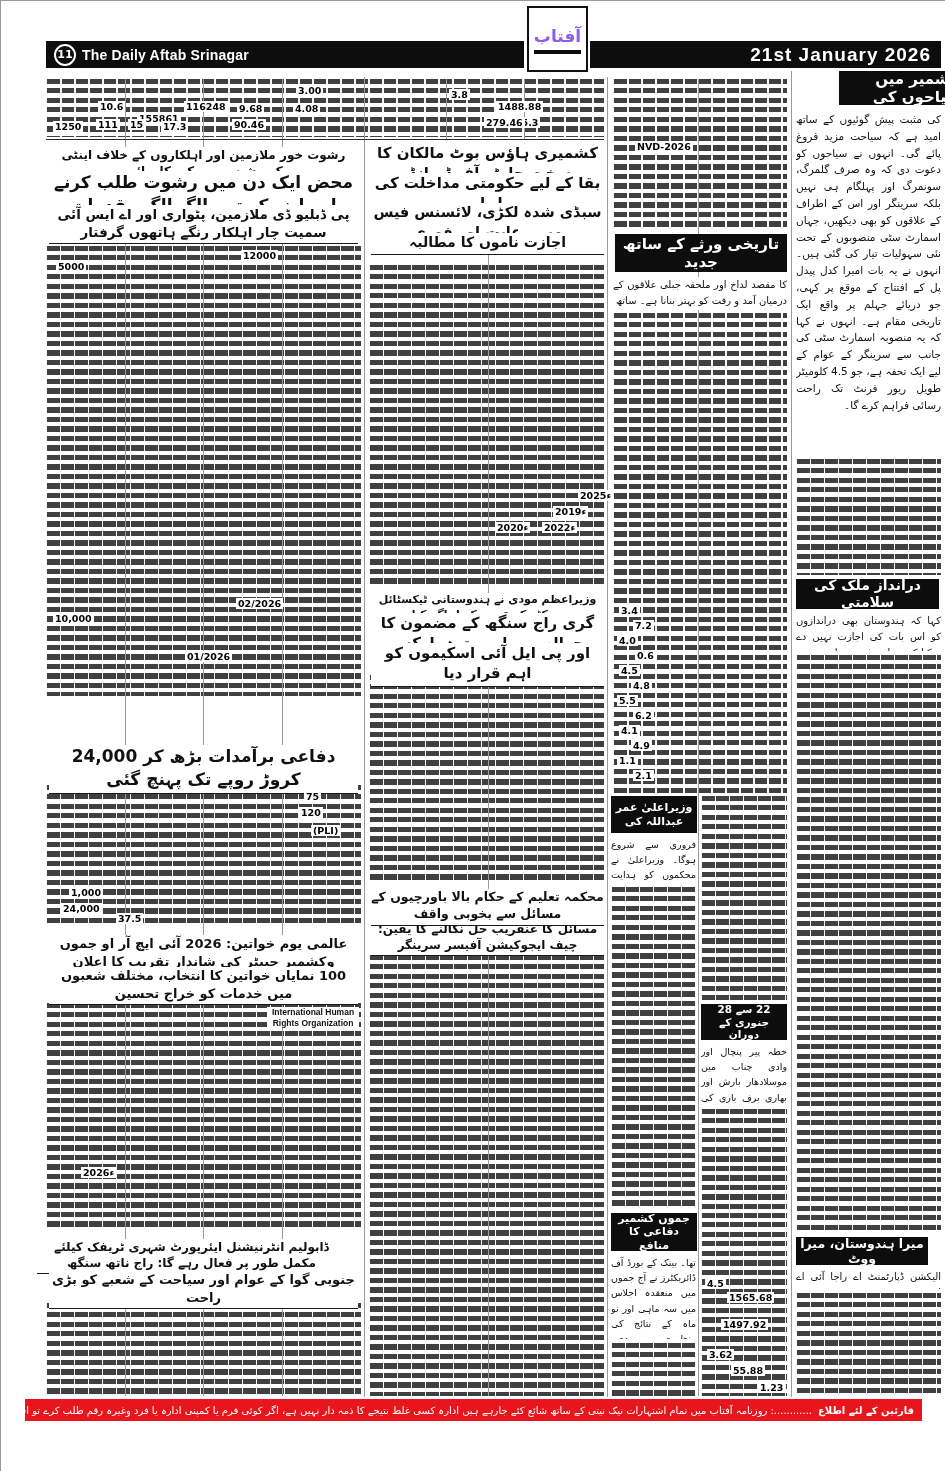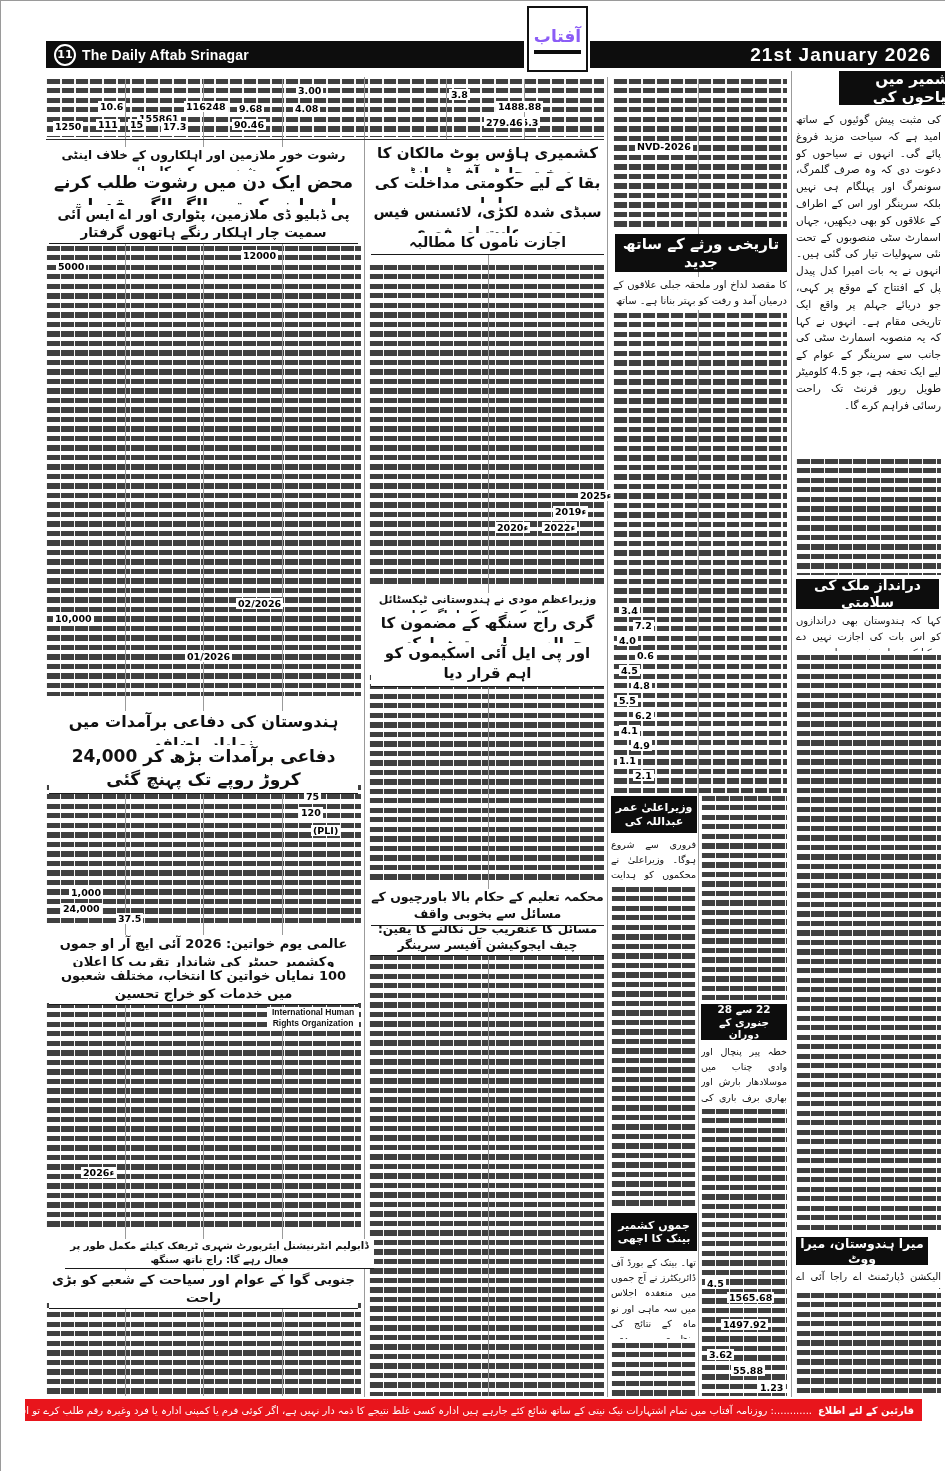--- a/index.html
+++ b/index.html
@@ -85,37 +85,36 @@
   <div class="hl" style="left:48px;top:146px;width:309px;font-size:12px;">رشوت خور ملازمین اور اہلکاروں کے خلاف اینٹی کورپشن بیورو کی کاروائی</div>
   <div class="hl" style="left:48px;top:170px;width:309px;font-size:17px;">محض ایک دن میں رشوت طلب کرنے اور لینے کے تین الگ الگ مقدمات</div>
   <div class="hl" style="left:48px;top:204px;width:309px;font-size:13.5px;">پی ڈبلیو ڈی ملازمین، پٹواری اور اے ایس آئی سمیت چار اہلکار رنگے ہاتھوں گرفتار</div>
   <div class="greek" style="left:45px;top:245px;width:315px;height:450px;"></div>
   <span class="chip" style="left:240px;top:249px;">12000</span>
   <span class="chip" style="left:55px;top:260px;">5000</span>
   <span class="chip" style="left:52px;top:612px;">10,000</span>
   <span class="chip" style="left:235px;top:597px;">02/2026</span>
   <span class="chip" style="left:184px;top:650px;">01/2026</span>
 
-  <div class="hl" style="left:48px;top:710px;width:309px;font-size:16px;">ہندوستان کی دفاعی برآمدات میں نمایاں اضافہ</div>
   <div class="hl" style="left:48px;top:744px;width:309px;font-size:17px;">دفاعی برآمدات بڑھ کر 24,000 کروڑ روپے تک پہنچ گئی</div>
   <div class="greek" style="left:45px;top:784px;width:315px;height:140px;"></div>
   <span class="chip" style="left:303px;top:790px;">75</span>
   <span class="chip" style="left:298px;top:806px;">120</span>
   <span class="chip" style="left:310px;top:824px;">(PLI)</span>
   <span class="chip" style="left:68px;top:886px;">1,000</span>
   <span class="chip" style="left:60px;top:902px;">24,000</span>
   <span class="chip" style="left:115px;top:912px;">37.5</span>
 
   <div class="hl" style="left:48px;top:934px;width:309px;font-size:13px;">عالمی یوم خواتین: 2026 آئی ایچ آر او جموں وکشمیر چیپٹر کی شاندار تقریب کا اعلان</div>
   <div class="hl" style="left:48px;top:966px;width:309px;font-size:13px;">100 نمایاں خواتین کا انتخاب، مختلف شعبوں میں خدمات کو خراج تحسین</div>
   <div class="greek" style="left:45px;top:1002px;width:315px;height:226px;"></div>
   <div class="ihro">International Human Rights Organization</div>
   <span class="chip" style="left:80px;top:1166px;">2026ء</span>
 
-  <div class="hl" style="left:64px;top:1238px;width:309px;font-size:10px;">ڈابولیم انٹرنیشنل ایئرپورٹ شہری ٹریفک کیلئے مکمل طور پر فعال رہے گا: راج ناتھ سنگھ</div>
+  <div class="hl" style="left:36px;top:1238px;width:309px;font-size:12px;">ڈابولیم انٹرنیشنل ایئرپورٹ شہری ٹریفک کیلئے مکمل طور پر فعال رہے گا: راج ناتھ سنگھ</div>
   <div class="hl" style="left:48px;top:1270px;width:309px;font-size:13px;">جنوبی گوا کے عوام اور سیاحت کے شعبے کو بڑی راحت</div>
   <div class="greek" style="left:45px;top:1302px;width:315px;height:93px;"></div>
 
   <div class="hl" style="left:370px;top:142px;width:233px;font-size:15px;">کشمیری ہاؤس بوٹ مالکان کا سخت چارٹر آف ڈیمانڈ،</div>
   <div class="hl" style="left:370px;top:172px;width:233px;font-size:15px;">بقا کے لیے حکومتی مداخلت کی اپیل</div>
   <div class="hl" style="left:370px;top:202px;width:233px;font-size:14.5px;">سبڈی شدہ لکڑی، لائسنس فیس میں رعایت اور فوری</div>
   <div class="hl" style="left:370px;top:232px;width:233px;font-size:14px;">اجازت ناموں کا مطالبہ</div>
   <div class="greek" style="left:368px;top:264px;width:235px;height:322px;"></div>
   <span class="chip" style="left:552px;top:505px;">2019ء</span>
   <span class="chip" style="left:494px;top:521px;">2020ء</span>
@@ -152,21 +151,21 @@
 
   <div class="box" style="left:610px;top:795px;width:86px;height:37px;font-size:11px;">وزیراعلیٰ عمر عبداللہ کی</div>
   <div class="body-txt" style="left:610px;top:836px;width:85px;height:46px;font-size:9.5px;">فروری سے شروع ہوگا۔ وزیراعلیٰ نے محکموں کو ہدایت کی</div>
   <div class="greek" style="left:610px;top:886px;width:85px;height:322px;"></div>
 
   <div class="greek" style="left:700px;top:795px;width:86px;height:204px;"></div>
   <div class="box" style="left:700px;top:1003px;width:86px;height:36px;font-size:10.5px;">22 سے 28 جنوری کے دوران</div>
   <div class="body-txt" style="left:700px;top:1043px;width:86px;height:60px;font-size:9.5px;">خطہ پیر پنچال اور وادی چناب میں موسلادھار بارش اور بھاری برف باری کی پیش گوئی</div>
   <div class="greek" style="left:700px;top:1108px;width:86px;height:100px;"></div>
 
-  <div class="box" style="left:610px;top:1212px;width:86px;height:38px;font-size:11px;">جموں کشمیر بینک کا اچھی</div>
+  <div class="box" style="left:610px;top:1212px;width:86px;height:38px;font-size:11px;">جموں کشمیر دفاعی کا منافع</div>
   <div class="body-txt" style="left:610px;top:1254px;width:85px;height:84px;font-size:9.5px;">تھا۔ بینک کے بورڈ آف ڈائریکٹرز نے آج جموں میں منعقدہ اجلاس میں سہ ماہی اور نو ماہ کے نتائج کی منظوری دی۔ موجودہ مالی</div>
   <div class="greek" style="left:610px;top:1342px;width:85px;height:53px;"></div>
   <div class="greek" style="left:700px;top:1212px;width:86px;height:183px;"></div>
   <span class="chip" style="left:704px;top:1277px;">4.5</span>
   <span class="chip" style="left:726px;top:1291px;">1565.68</span>
   <span class="chip" style="left:720px;top:1318px;">1497.92</span>
   <span class="chip" style="left:706px;top:1348px;">3.62</span>
   <span class="chip" style="left:730px;top:1364px;">55.88</span>
   <span class="chip" style="left:757px;top:1381px;text-align:right;">1.23</span>
 

